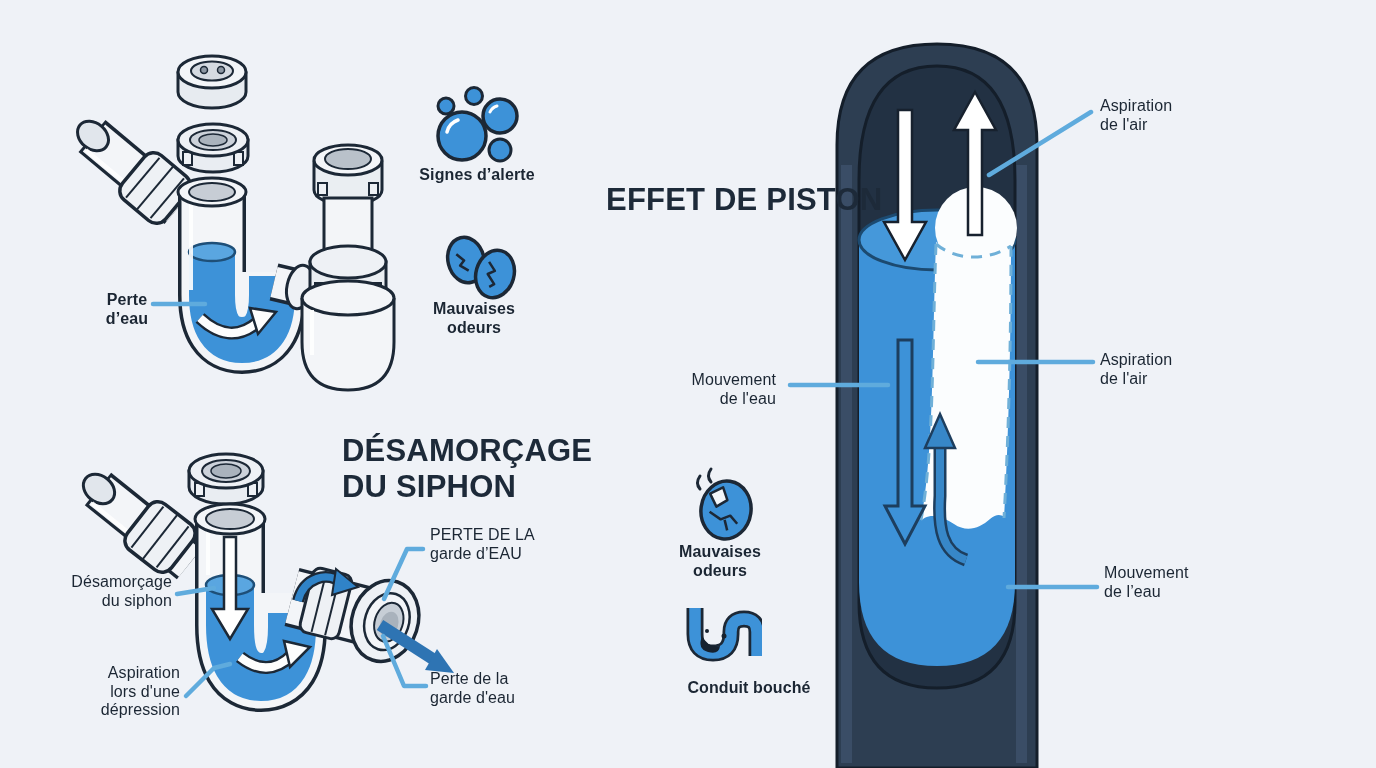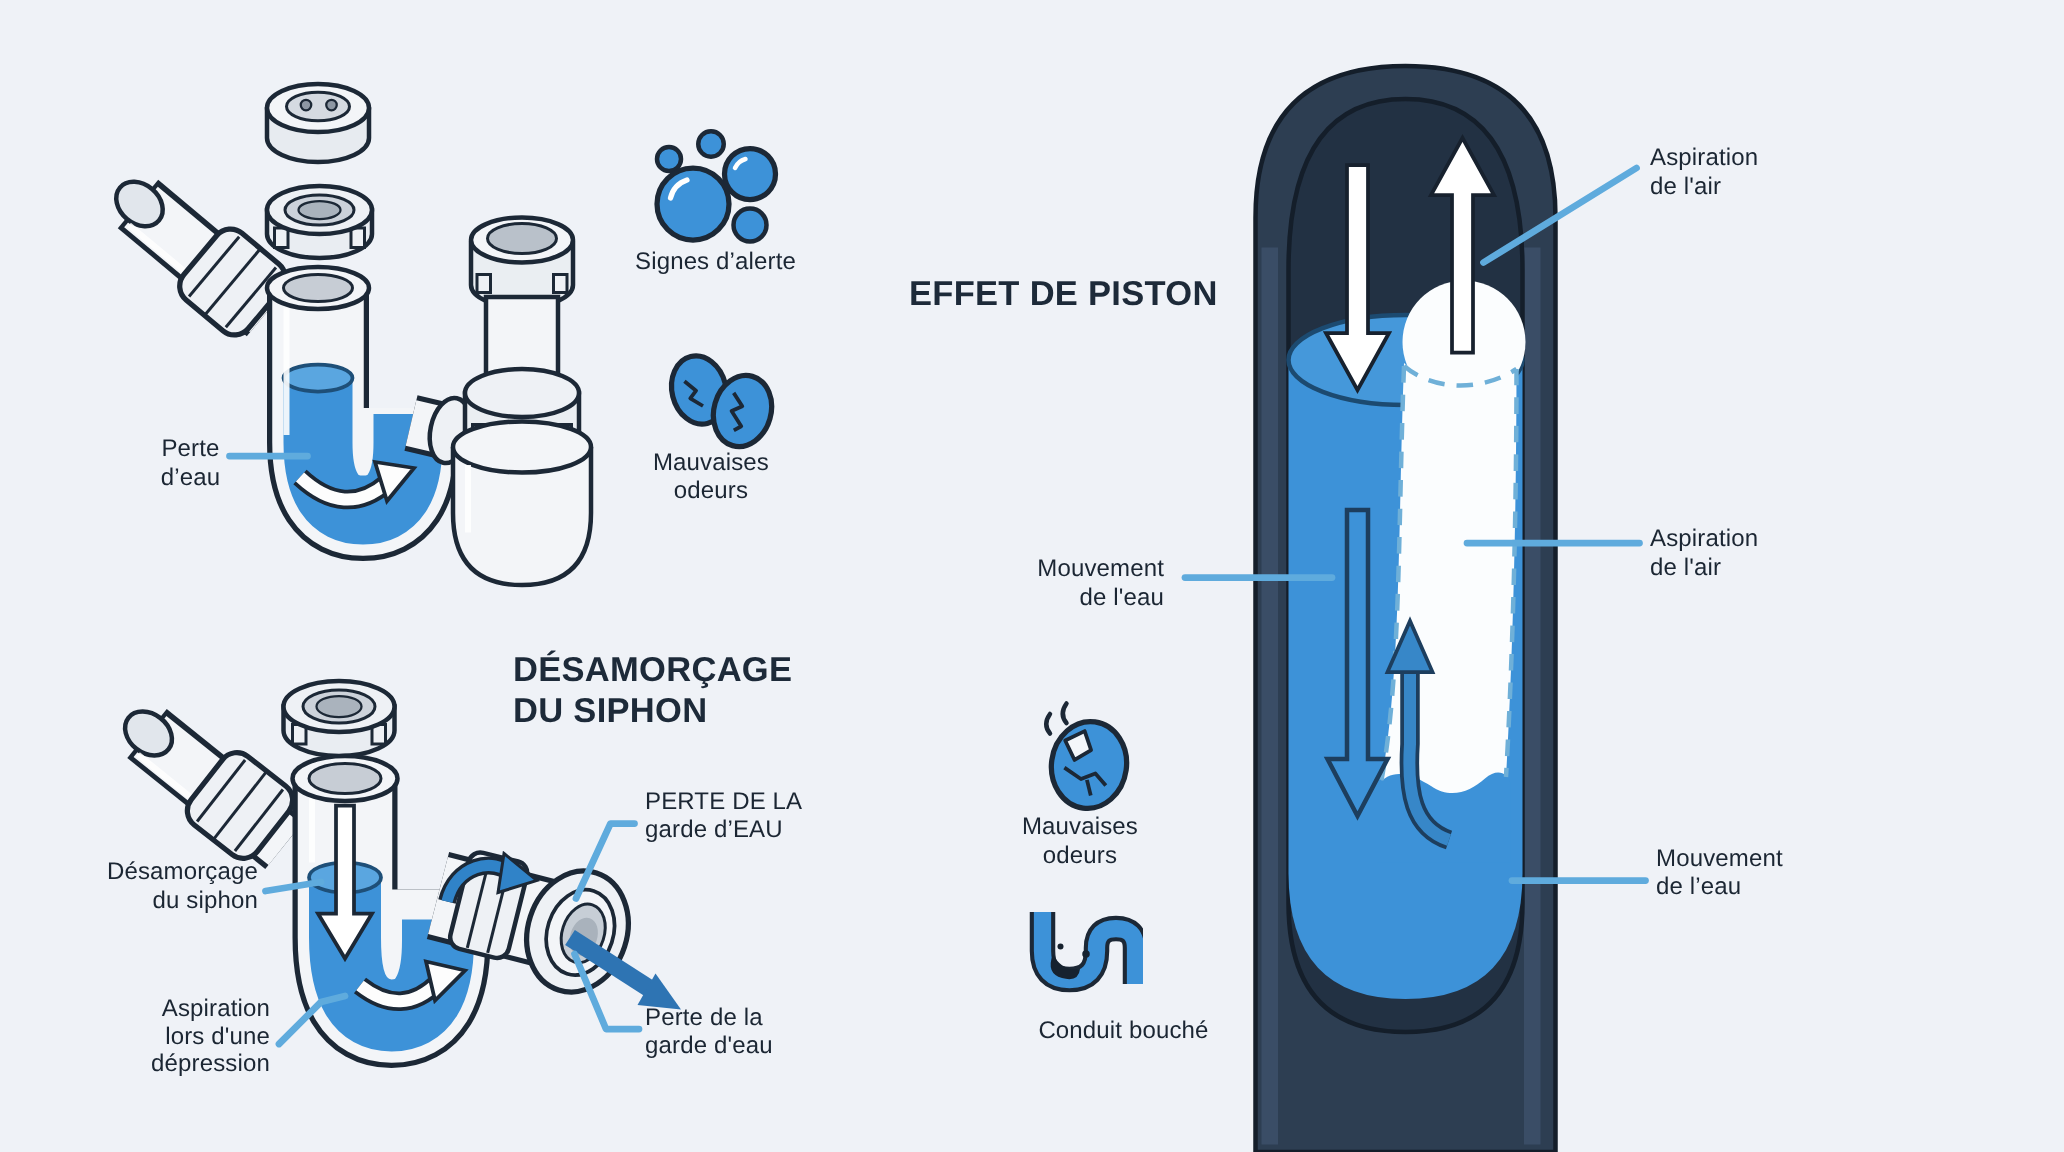--- a/index.html
+++ b/index.html
@@ -3,22 +3,22 @@
 <meta charset="utf-8">
 <style>
   html,body{margin:0;padding:0;}
   body{width:1376px;height:768px;overflow:hidden;background:#eff2f7;
        font-family:"Liberation Sans",sans-serif;}
   #canvas{position:relative;width:1376px;height:768px;background:#eff2f7;}
   .abs{position:absolute;}
   .lbl{position:absolute;font-weight:500;font-size:16px;line-height:1.16;
        color:#1b2633;white-space:pre-line;letter-spacing:0.1px;}
   .lbl.right{text-align:right;}
-  .lbl.center{text-align:center;}
-  .heading{position:absolute;font-weight:700;font-size:23px;line-height:1.17;
+  .lbl.center{text-align:center;font-weight:bold;}
+  .heading{position:absolute;font-weight:700;font-size:31px;line-height:1.17;
        color:#1d2a39;white-space:pre-line;letter-spacing:0.2px;}
   svg{display:block;}
 </style>
 </head>
 <body>
 
 <div id="canvas">
 
   <svg class="abs" style="left:50px;top:40px;" width="350" height="360" viewBox="0 0 350 360">
 

